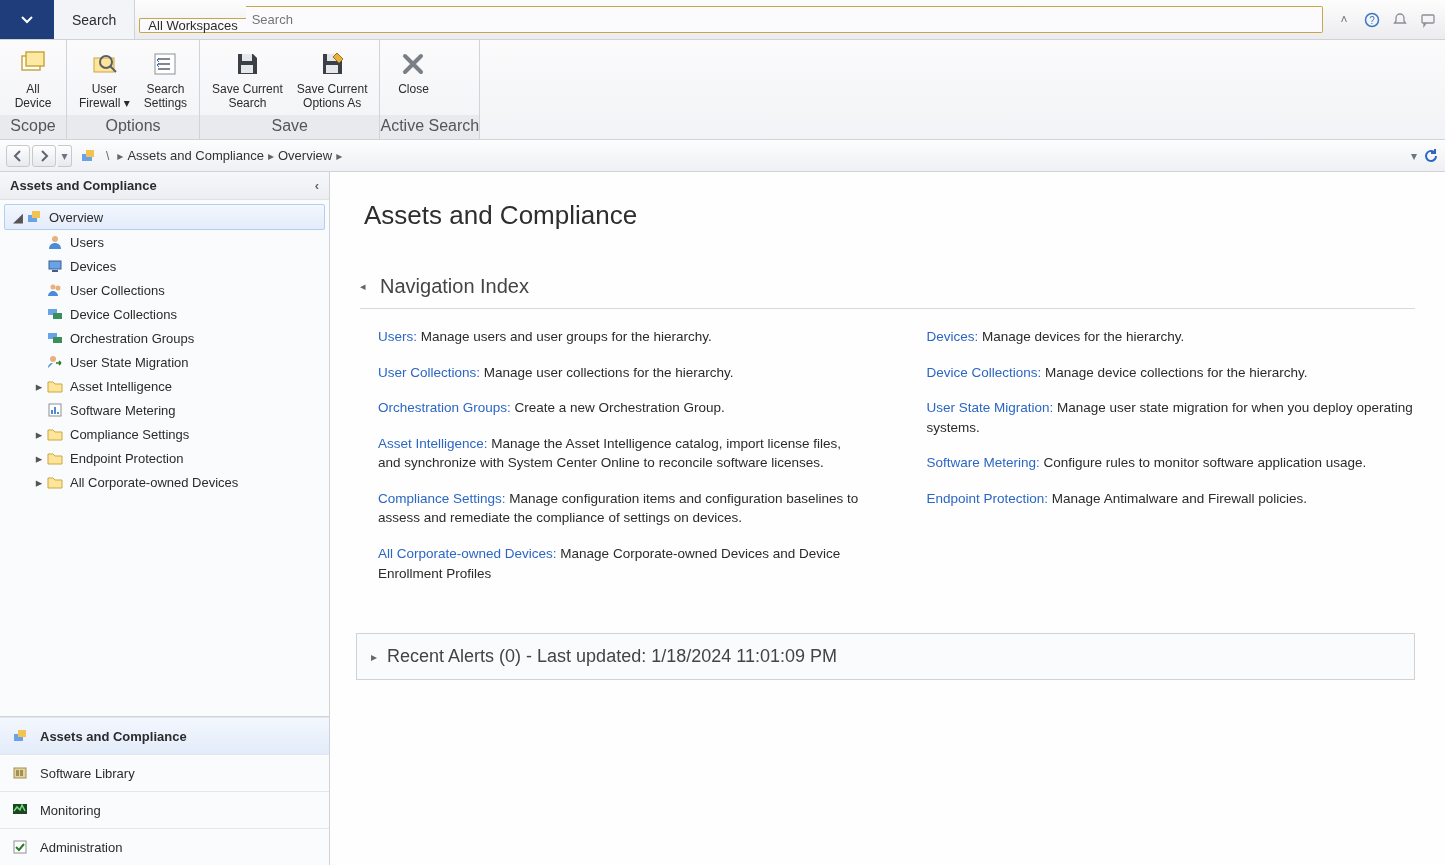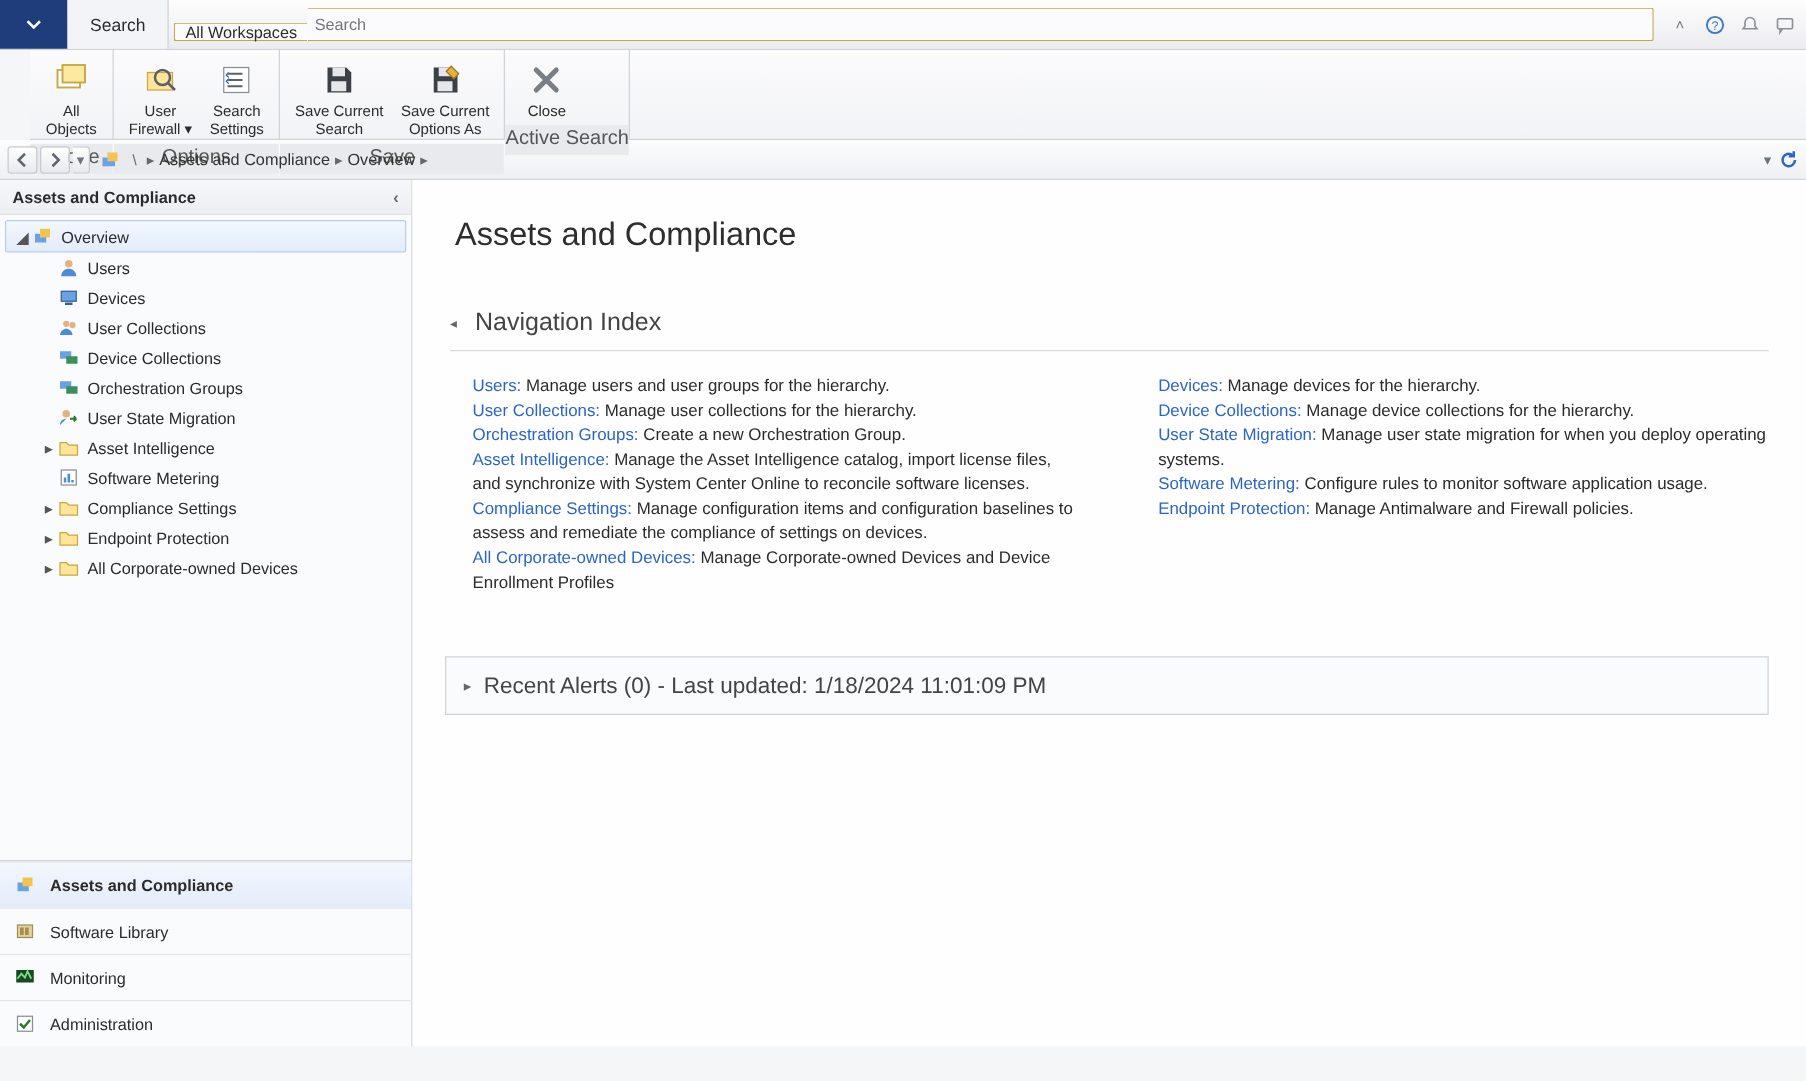--- a/index.html
+++ b/index.html
@@ -64,24 +64,23 @@
     outline:none;
   }
   .topbar-icons {
     display:flex; align-items:center; gap:10px;
     padding:0 8px;
   }
   .topbar-icons span { width:18px; height:18px; display:flex; align-items:center; justify-content:center; color:#6b7580; }
   
   .ribbon {
     display:flex;
-    height:72px;
+    height:100px;
     background:linear-gradient(#fbfbfc,#f2f3f6);
     border-bottom:1px solid #cfd3d8;
-    margin-left:24px;
   }
   .ribbon-group {
     display:flex;
     flex-direction:column;
     border-right:1px solid #d0d4d9;
     padding:4px 6px 0 6px;
   }
   .ribbon-btns { display:flex; gap:2px; flex:1; }
   .ribbon-btn {
     display:flex; flex-direction:column; align-items:center; justify-content:flex-start;
@@ -214,21 +213,21 @@
   .nav-index {
     display:grid;
     grid-template-columns: 1fr 1fr;
     column-gap:60px;
     row-gap:16px;
     font-size:13.5px;
     line-height:1.45;
     padding-left:18px;
     margin-bottom:50px;
   }
-  .nav-col { display:flex; flex-direction:column; gap:0; }
+  .nav-col { display:flex; flex-direction:column; gap:16px; }
   .nav-item a { color:#2b66c4; text-decoration:none; }
   .alerts-box {
     border:1px solid #cfd3d8;
     background:#fafbfd;
     padding:12px 14px;
     font-size:18px;
     color:#444;
     display:flex; align-items:center;
     margin-left:-4px;
   }
@@ -278,21 +277,21 @@
   <div class="ribbon-group">
     <div class="ribbon-btns">
       <div class="ribbon-btn">
         <span class="icon">
           <svg width="28" height="28" viewBox="0 0 28 28">
               <rect x="3" y="6" width="18" height="14" fill="#fff" stroke="#c9a741" stroke-width="1.5"></rect>
               <rect x="7" y="2" width="18" height="14" fill="#fde9a2" stroke="#c9a741" stroke-width="1.5"></rect>
             </svg>
         </span>
         <span>All</span>
-        <span>Objects</span>
+        <span>Device</span>
       </div>
     </div>
     <div class="ribbon-group-label">Scope</div>
   </div>
 
   <div class="ribbon-group">
     <div class="ribbon-btns">
       <div class="ribbon-btn">
         <span class="icon">
           <svg width="28" height="28" viewBox="0 0 28 28">

